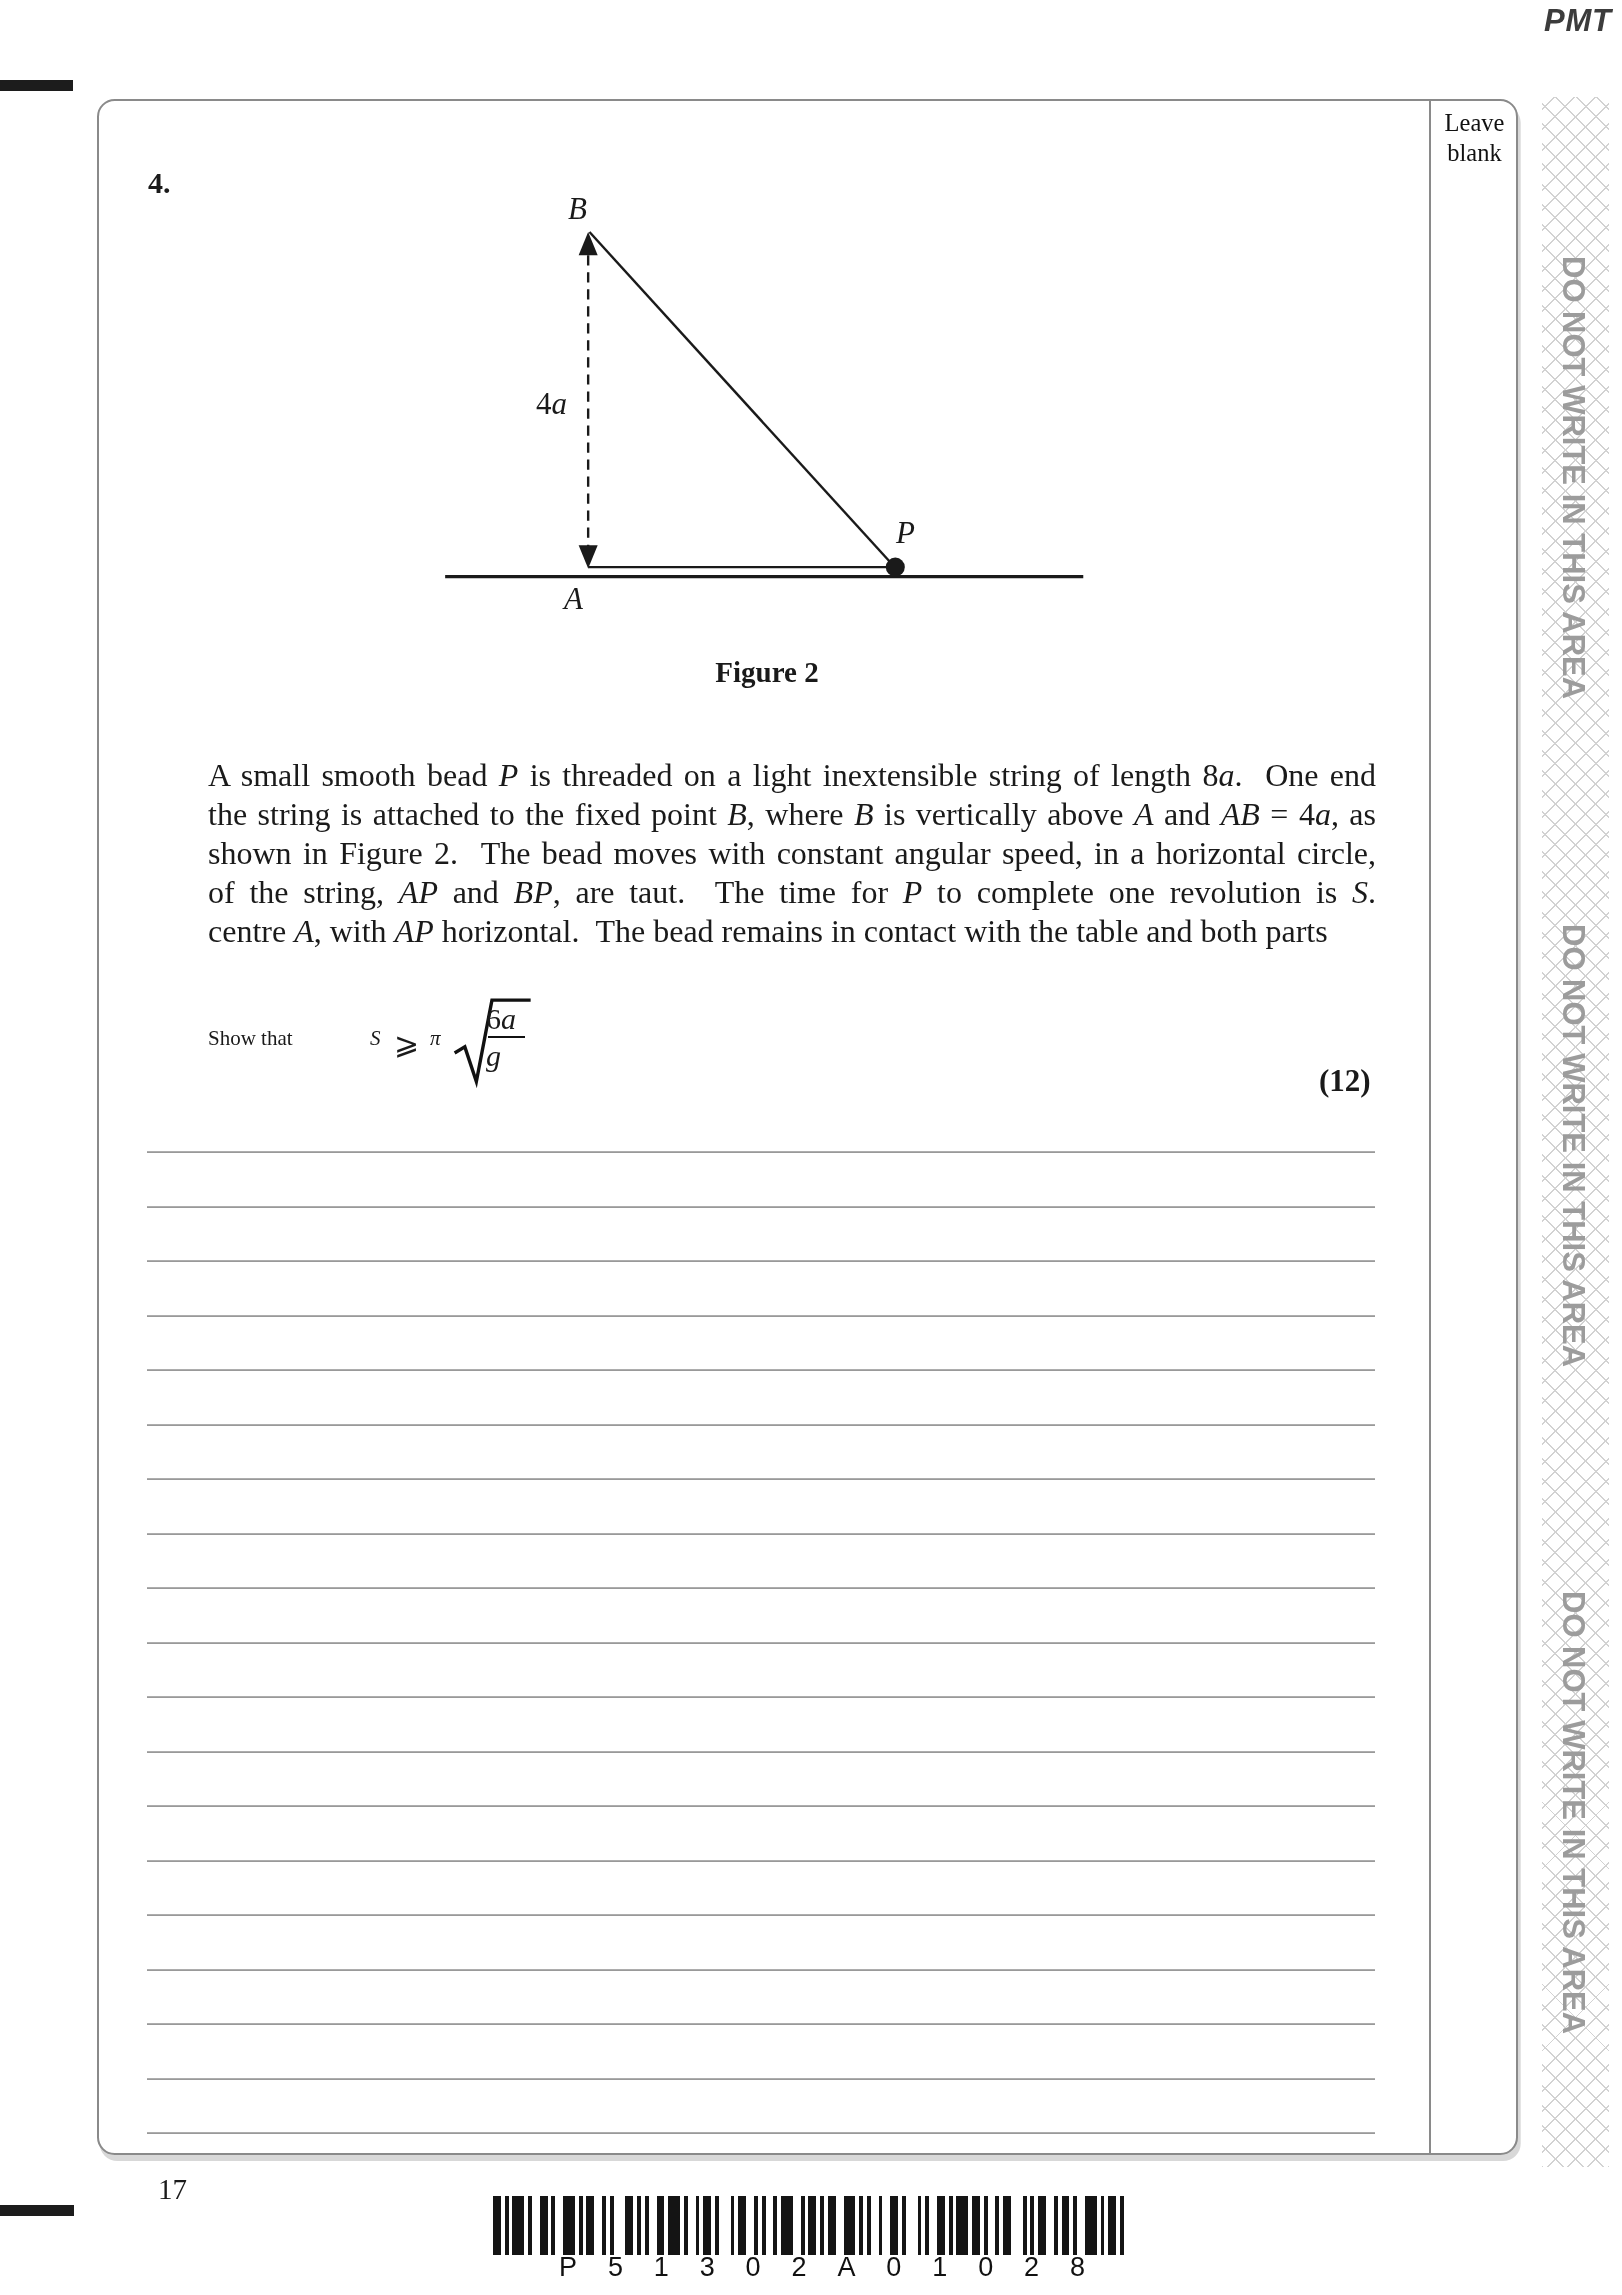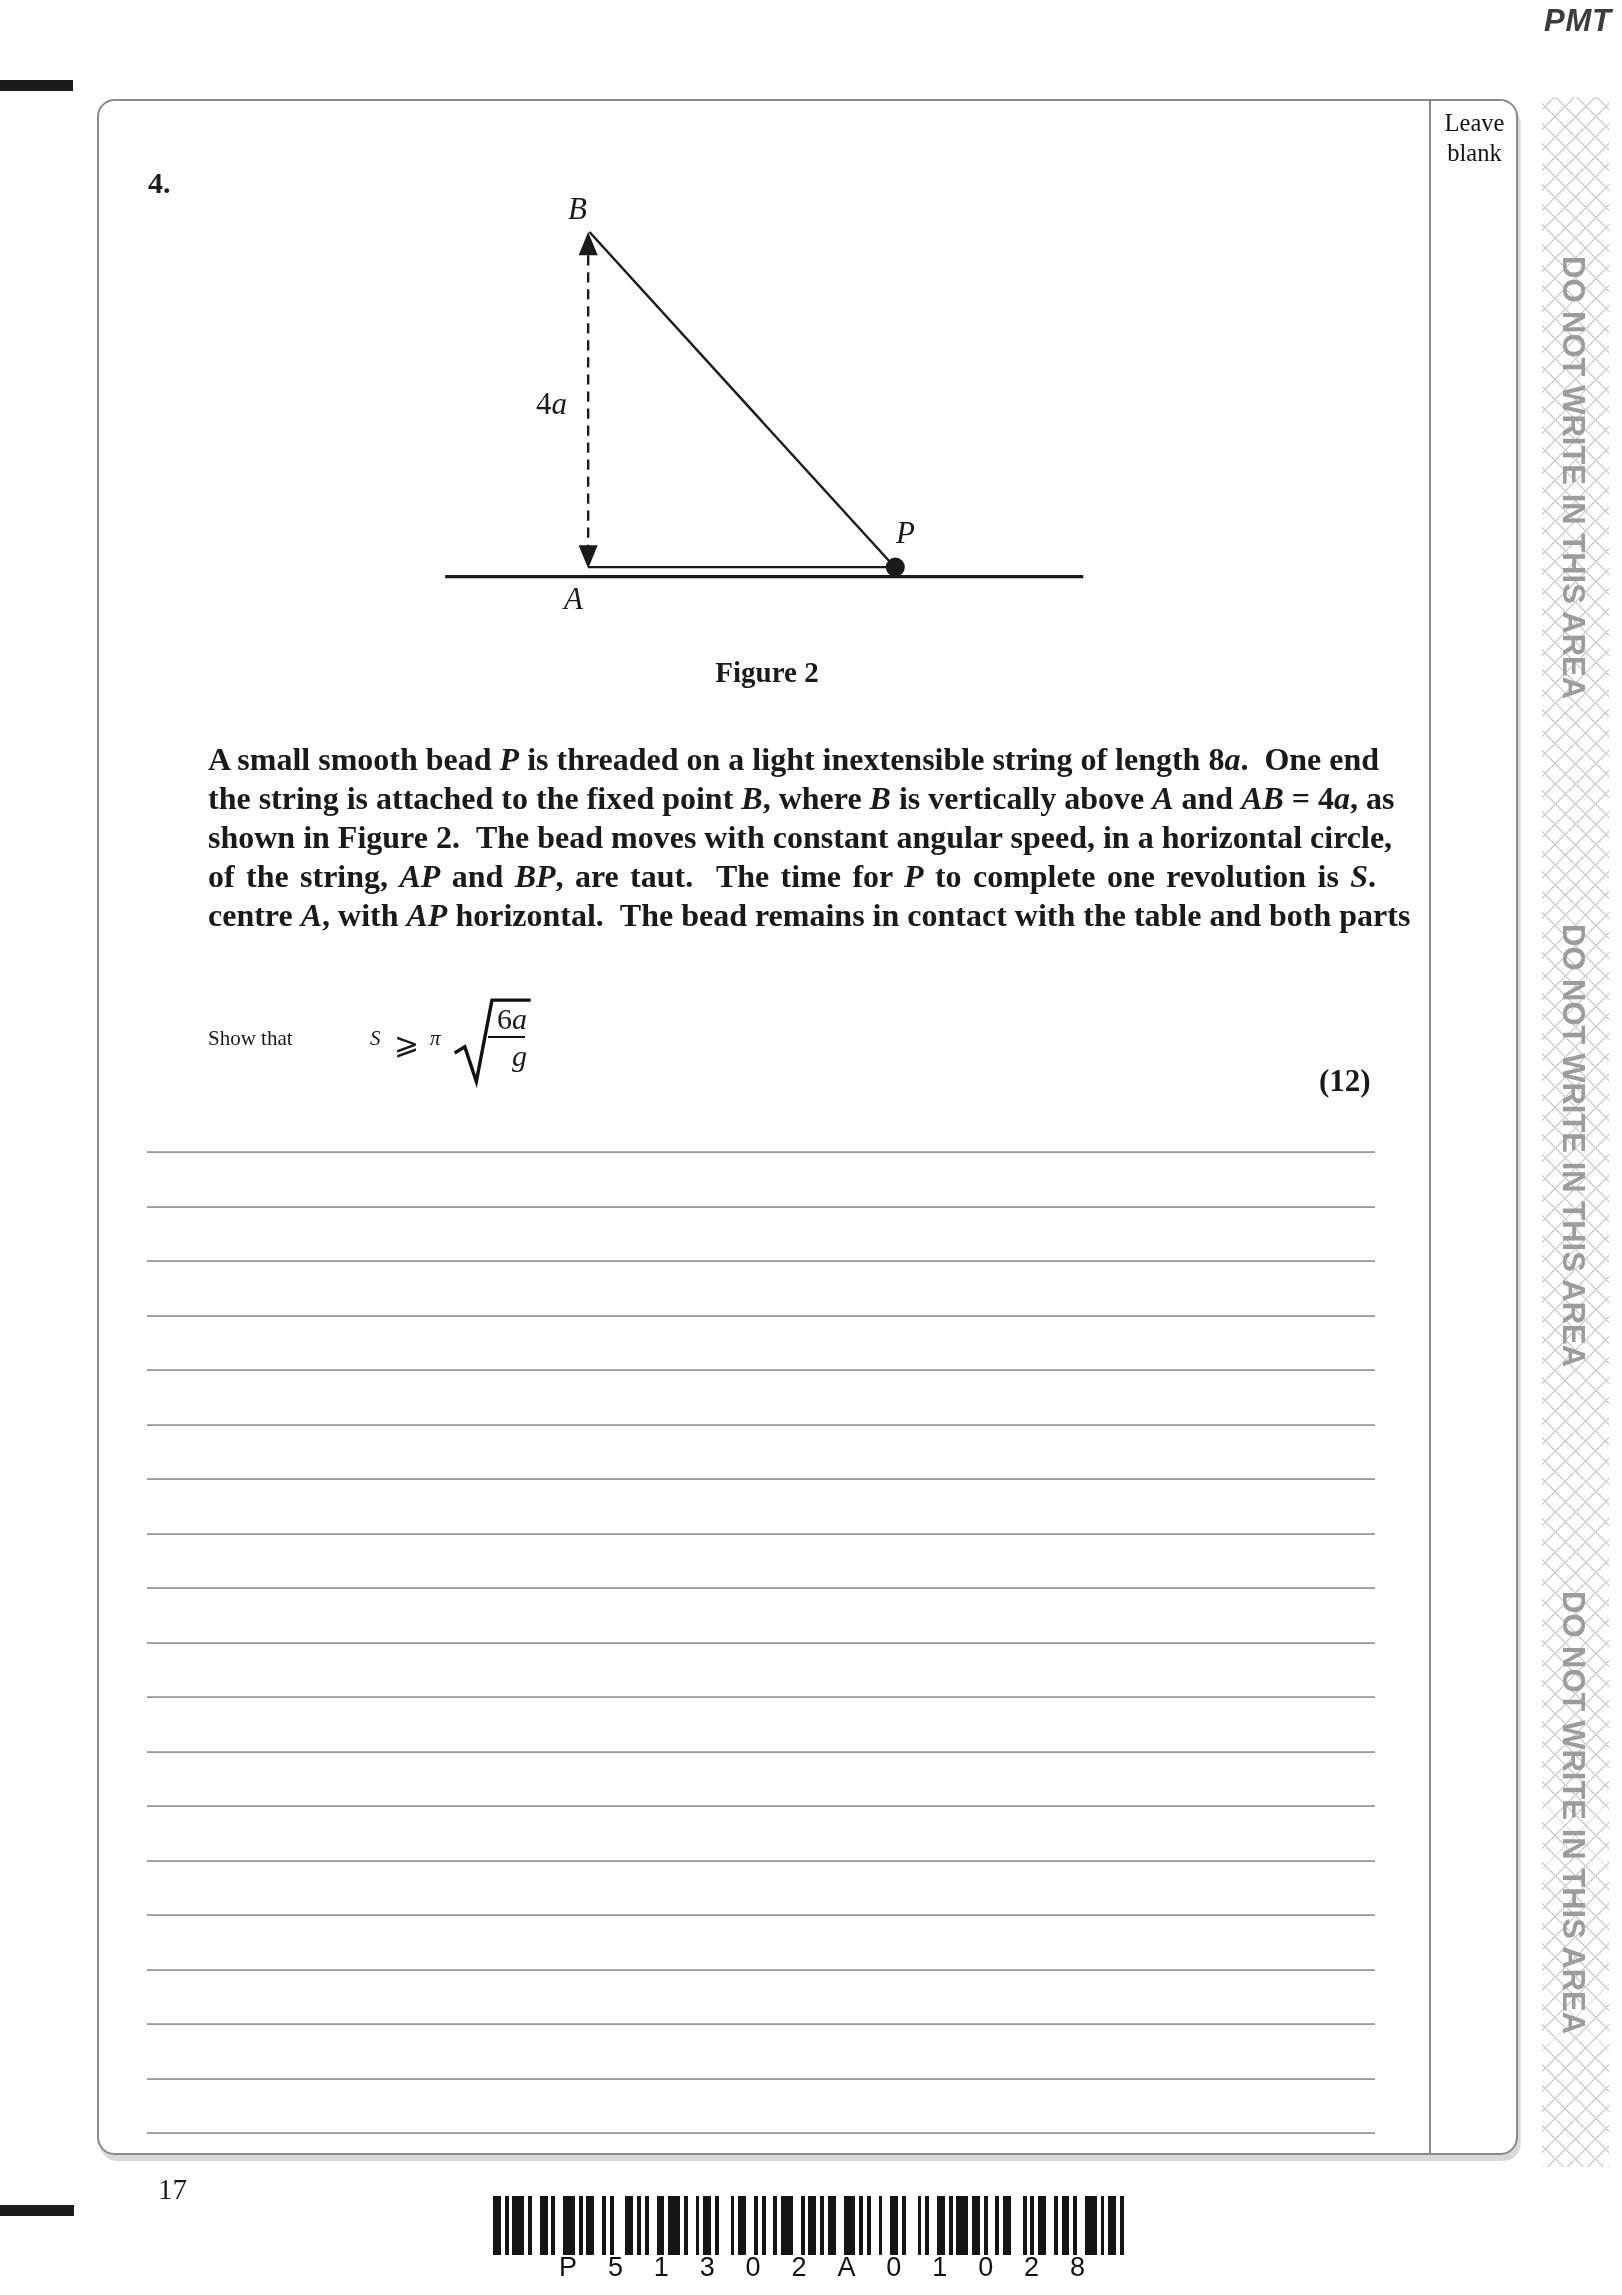--- a/index.html
+++ b/index.html
@@ -37,35 +37,35 @@
   #label-a{left:564px;top:581px;}
   #label-p{left:896px;top:515px;}
   #label-4a{left:536px;top:386px;font-style:normal;}
   #label-4a i{font-style:italic;}
   #figure-caption{
     position:absolute;left:682px;top:656px;width:170px;text-align:center;
     font-weight:bold;font-size:29px;
   }
   
   #paragraph{
-    position:absolute;left:208px;top:740px;width:1168px;
-    font-size:32px;line-height:39px;font-weight:bold;
+    position:absolute;left:208px;top:756px;width:1168px;
+    font-size:32px;line-height:39px;
   }
   .para-line{text-align:justify;text-align-last:justify;white-space:nowrap;}
   .para-line:last-child{text-align-last:left;}
   
   .ftext{position:absolute;font-size:21px;}
   #show-that{left:208px;top:1026px;}
   #f-lhs{left:370px;top:1026px;font-style:italic;}
   #f-rel{left:394px;top:1026px;font-family:"DejaVu Sans",sans-serif;font-size:30px;}
   #f-pi{left:430px;top:1026px;font-style:italic;}
   #radical{position:absolute;left:453px;top:996px;width:82px;height:95px;}
   #radical svg{position:absolute;left:0;top:0;}
   #fraction{
-    position:absolute;left:33px;top:6.1px;width:41px;text-align:right;font-size:30px;
+    position:absolute;left:33px;top:6.1px;width:41px;text-align:left;font-size:30px;
   }
   #frac-num{line-height:33px;}
   #frac-bar{height:2px;background:#111111;width:37px;margin:1.4px auto 1.4px auto;}
   #frac-den{line-height:31px;font-style:italic;}
   #marks{position:absolute;left:1319px;top:1063px;font-weight:bold;font-size:31px;}
   
   #answer-lines{position:absolute;left:147px;top:1151px;width:1228px;height:984px;}
   .rule{
     position:absolute;left:0;width:1228px;height:2px;
     background:linear-gradient(#b7b7b7,#8f8f8f);

